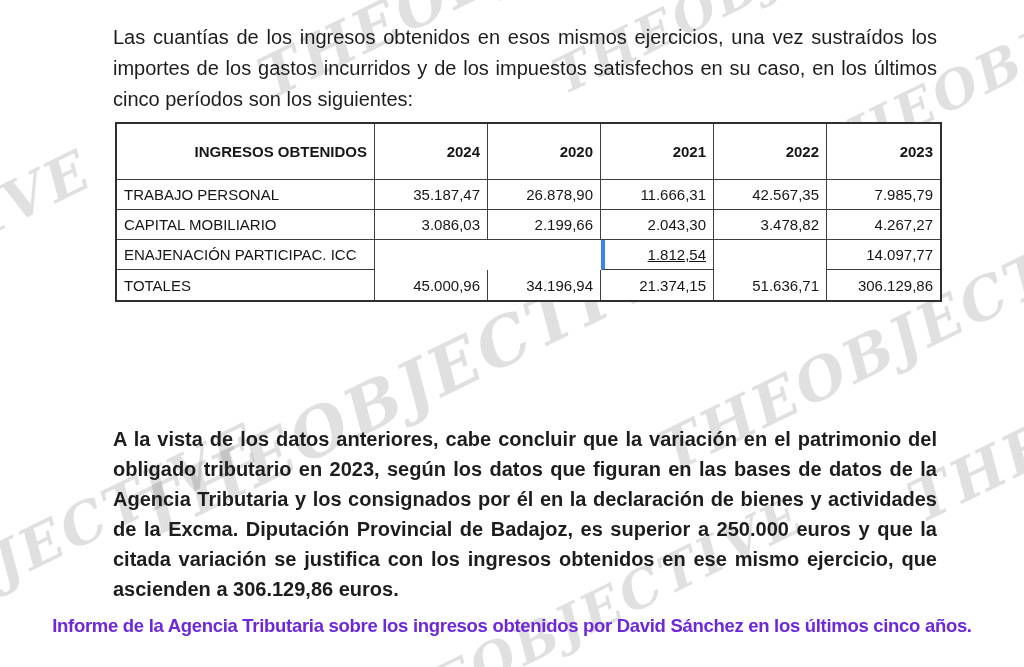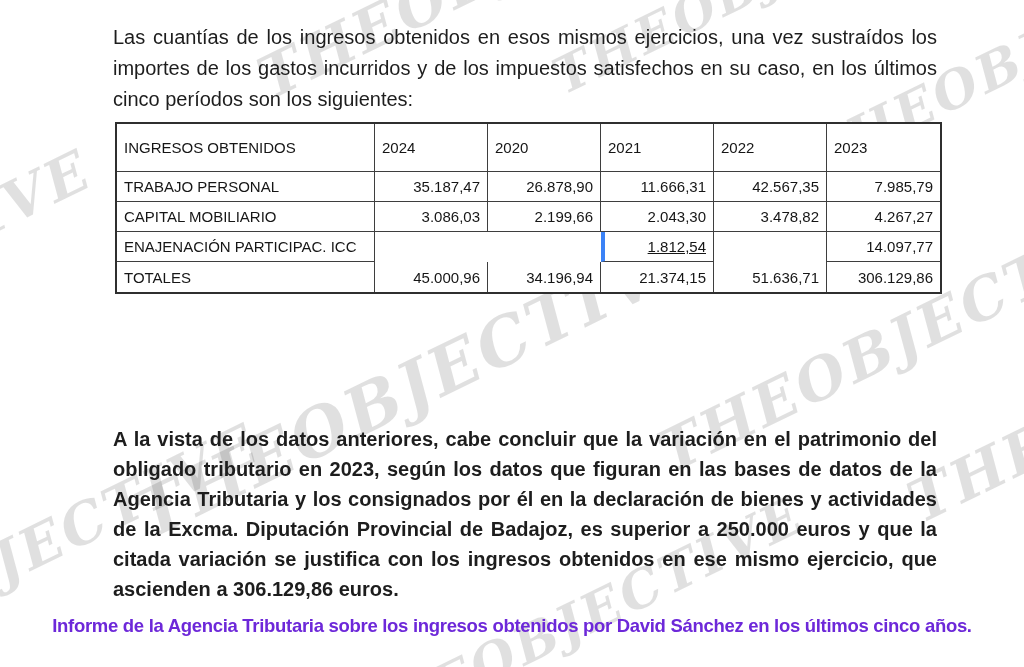--- a/index.html
+++ b/index.html
@@ -25,21 +25,21 @@
   table.ingresos {
     position:absolute; left:115px; top:122px; width:823px;
     border-collapse:separate; border-spacing:0; table-layout:fixed;
     border:2px solid #2f2f2f; background:#ffffff;
   }
   table.ingresos th, table.ingresos td {
     border-right:1px solid #3e3e3e; border-bottom:1px solid #3e3e3e;
     font-size:15px; color:#161616; padding:0 7px; height:30px;
     box-sizing:border-box; background:#ffffff; overflow:hidden; white-space:nowrap;
   }
-  table.ingresos th { height:48px; font-weight:normal; text-align:left; }
+  table.ingresos th { height:56px; font-weight:bold; text-align:right; }
   td.label { text-align:left;margin-left:28px; }
   td.val { text-align:right; }
   .last-col { border-right:none !important; }
   tr.last-row td { border-bottom:none !important; }
   td.shade { background:#e3e3e3; }
   td.nb { border-bottom:none !important; }
   td.nr { border-right:none !important; }
   td.boxed { border-left:4px solid #3b82f6;text-decoration:underline; }
   
   .caption {

